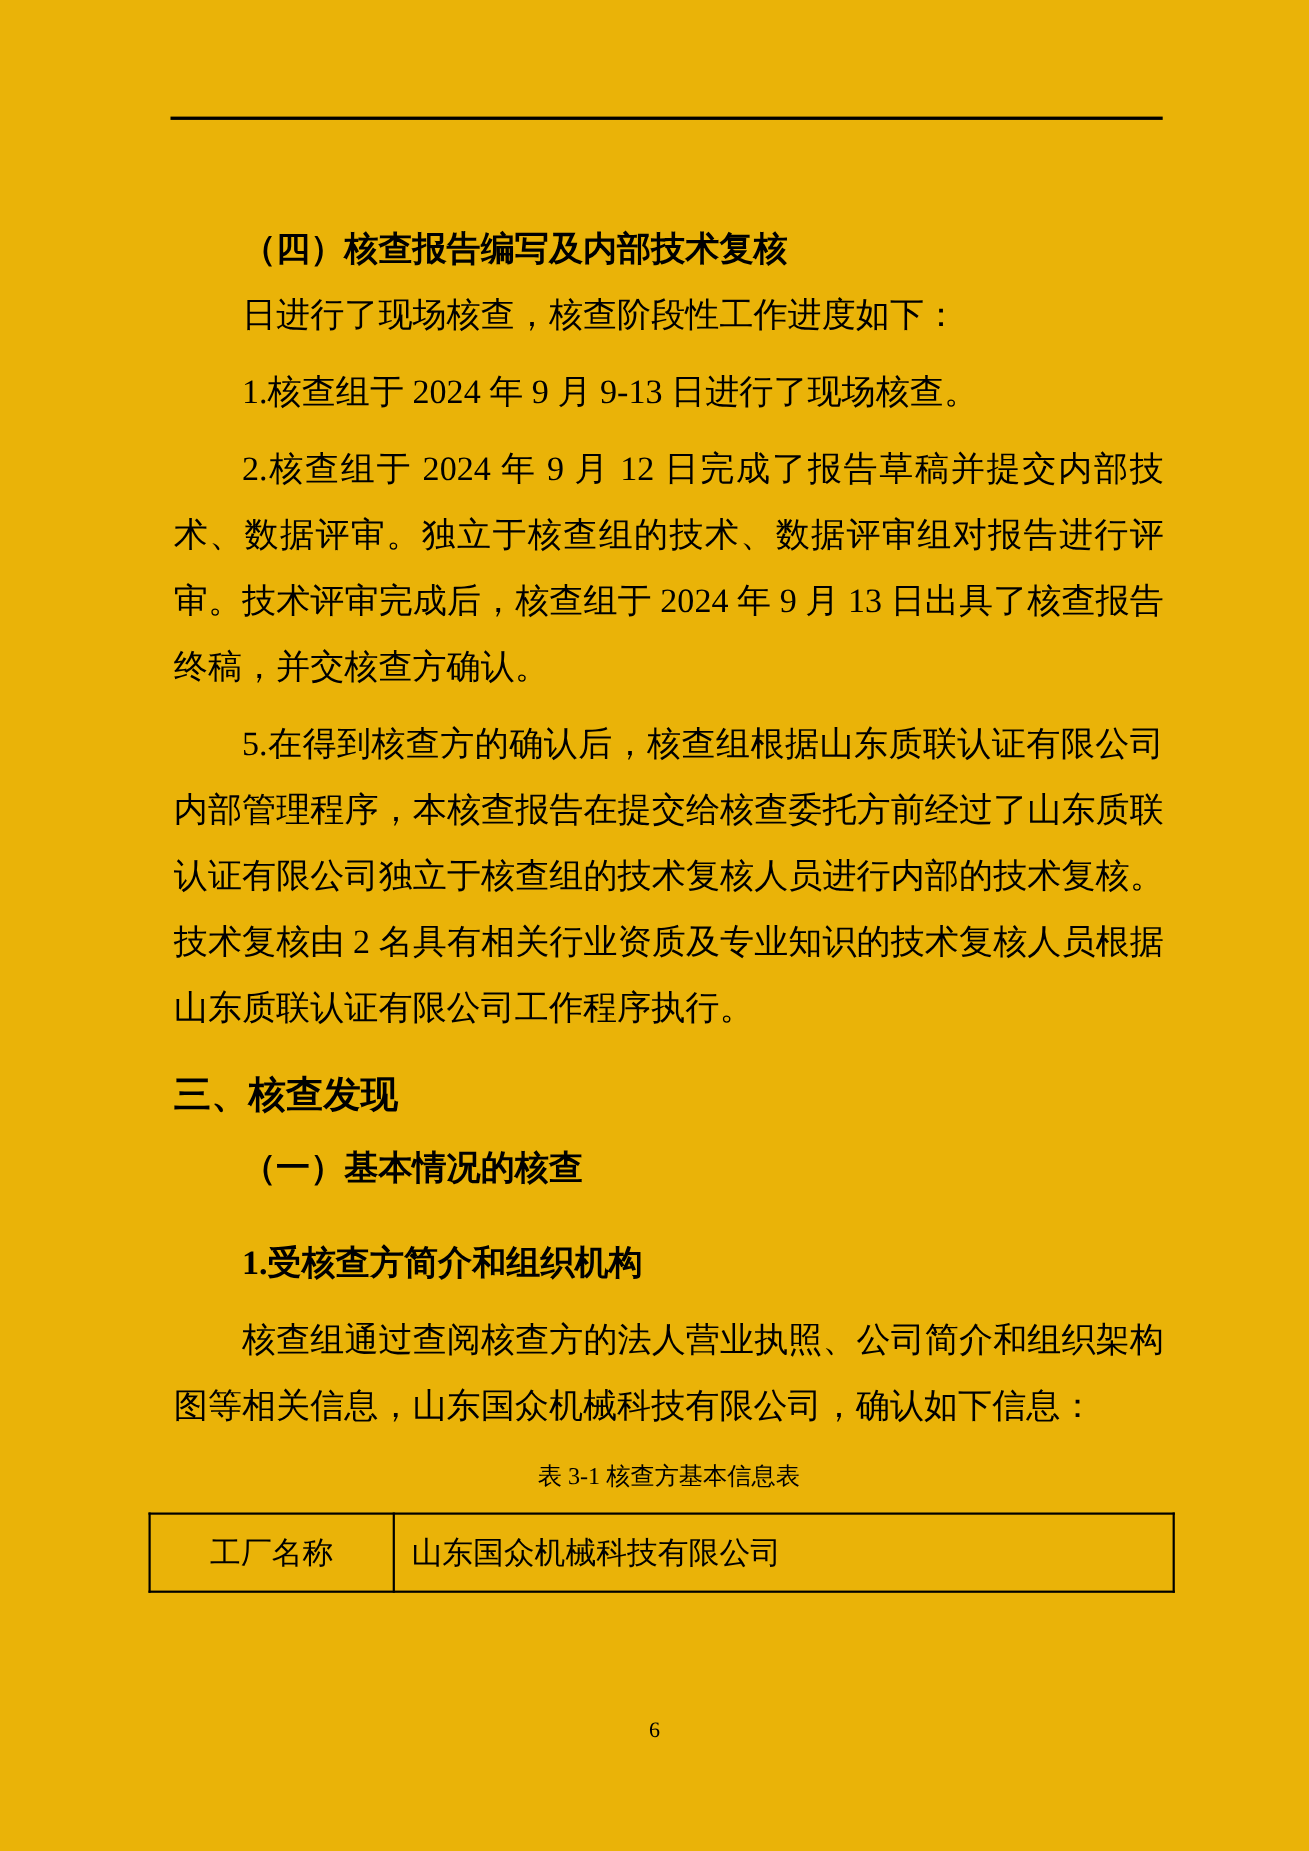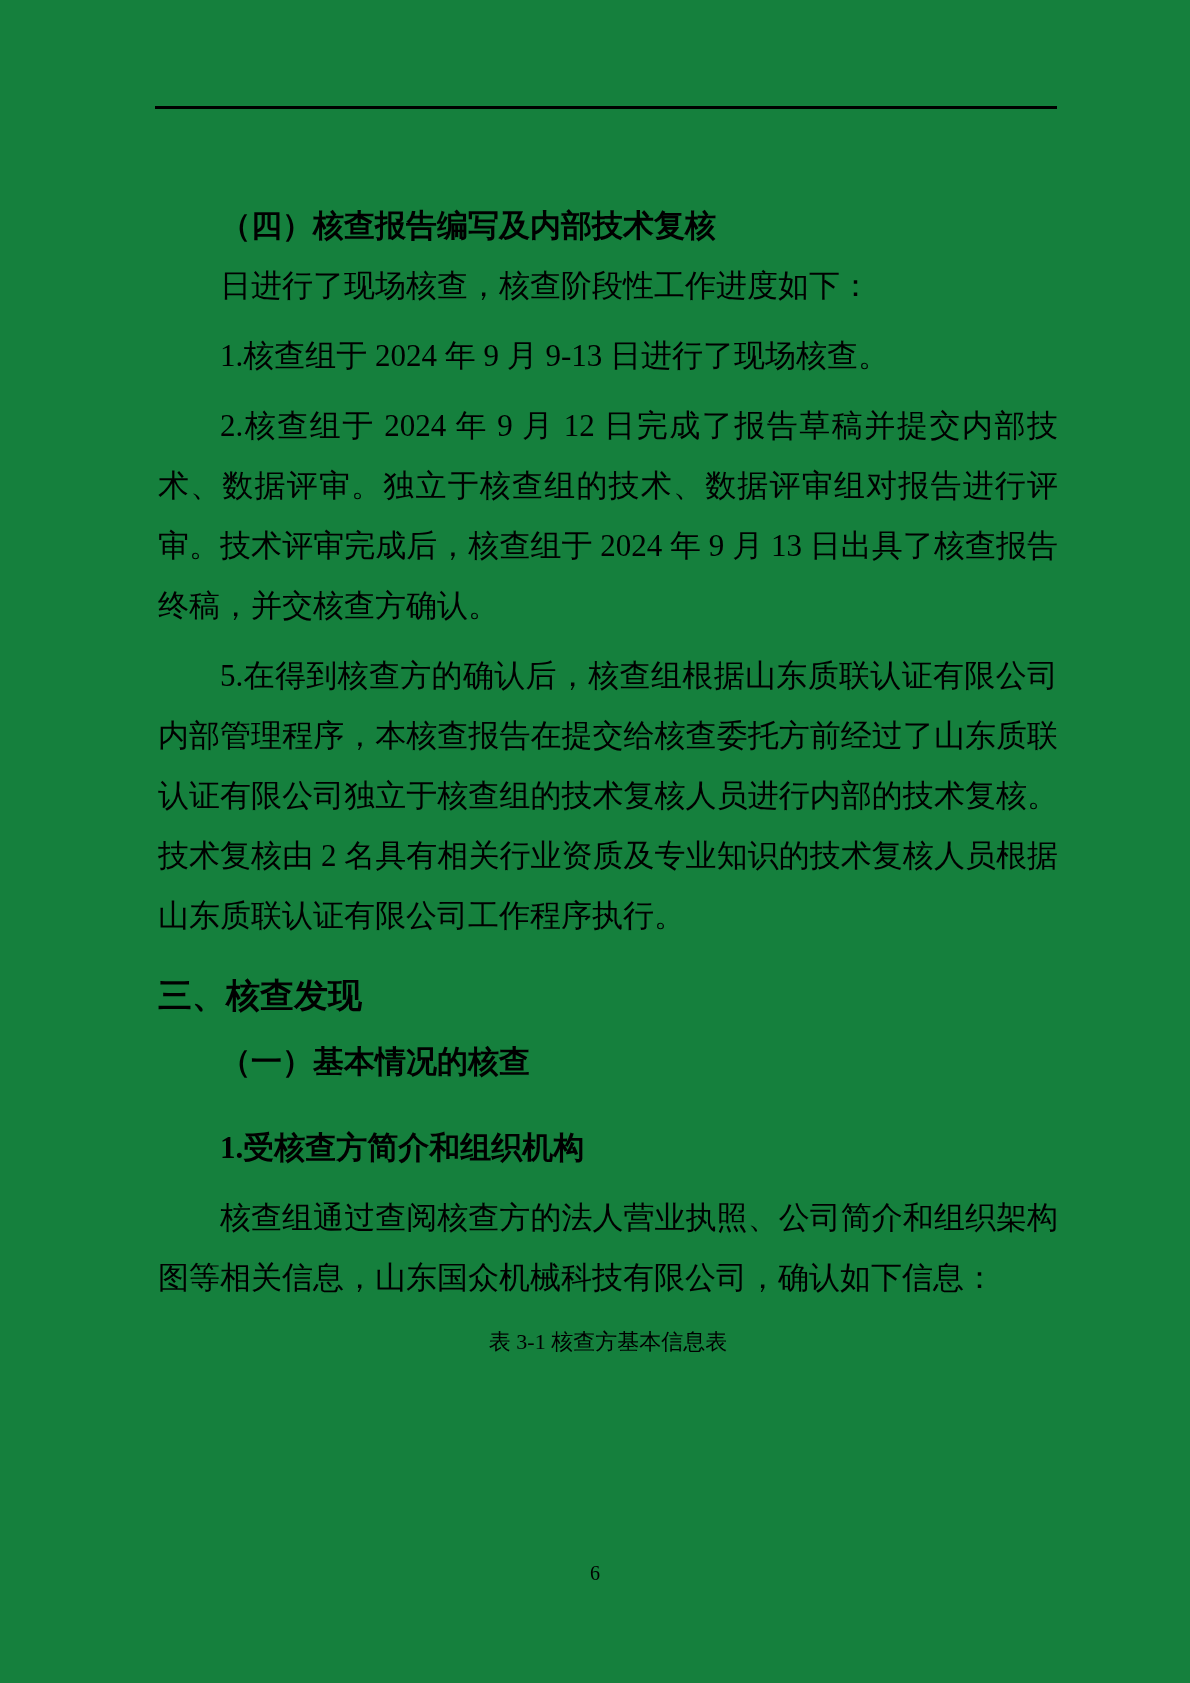--- a/index.html
+++ b/index.html
@@ -4,21 +4,21 @@
 <style>
   html, body {
     margin: 0;
     padding: 0;
     background: #ffffff;
   }
   .page {
     position: relative;
     width: 1190px;
     height: 1683px;
-    background: #15803d;
+    background: #eab308;
     color: #000000;
     font-family: "Liberation Serif", "DejaVu Serif", serif;
     overflow: hidden;
   }
   .header-rule {
     position: absolute;
     left: 155px;
     top: 106px;
     width: 902px;
     height: 3px;
@@ -128,18 +128,26 @@
     <div class="h-findings">三、核查发现</div>
 
     <div class="h-basic">（一）基本情况的核查</div>
 
     <div class="h-org">1.受核查方简介和组织机构</div>
 
     <div class="para">核查组通过查阅核查方的法人营业执照、公司简介和组织架构图等相关信息，山东国众机械科技有限公司，确认如下信息：</div>
 
     <div class="table-caption">表 3-1  核查方基本信息表</div>
 
+    <table class="info-table">
+      <tbody>
+        <tr>
+          <td class="cell-label">工厂名称</td>
+          <td class="cell-value">山东国众机械科技有限公司</td>
+        </tr>
+      </tbody>
+    </table>
 
   </div>
 
   <div class="page-number">6</div>
 
 </div>
 
 </body></html>

